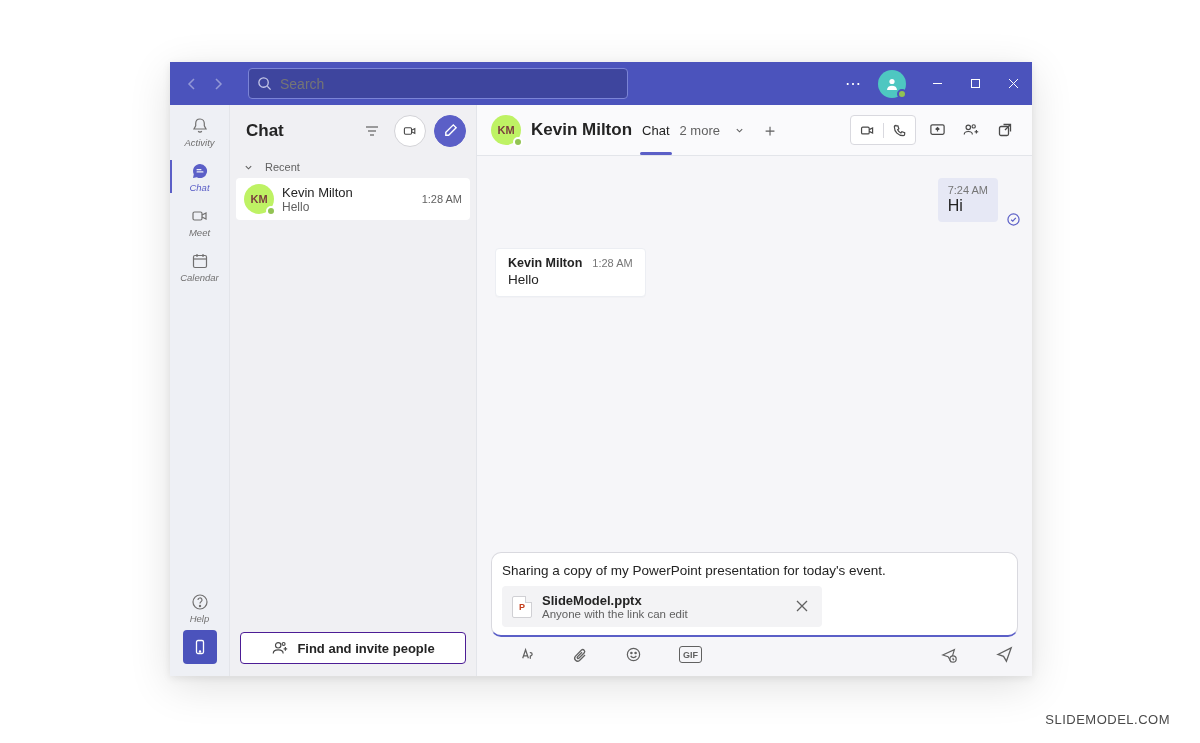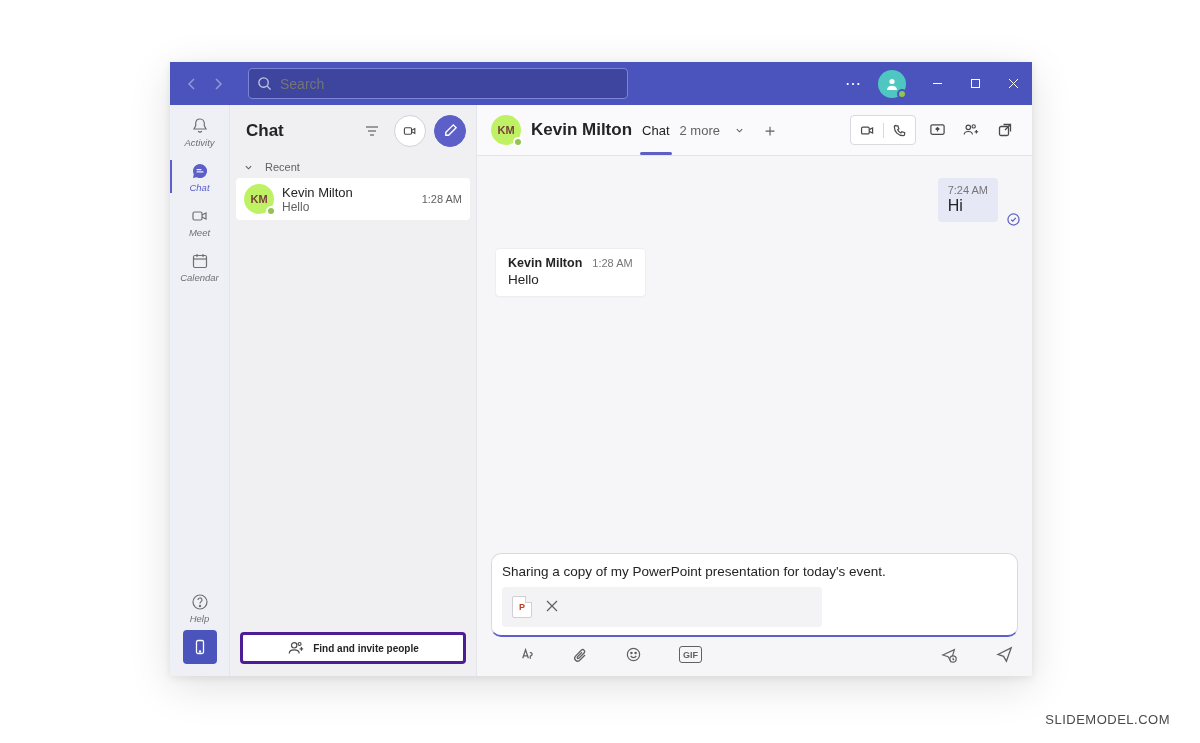--- a/index.html
+++ b/index.html
@@ -85,22 +85,22 @@
     width:30px; height:30px; border-radius:50%; background:#bef264; color:#7a3e3e;
     display:flex; align-items:center; justify-content:center; font-size:11px; font-weight:600;
     position:relative; flex-shrink:0;
   }
   .avatar .presence { position:absolute; right:-2px; bottom:-2px; width:10px; height:10px; background:#92c353; border-radius:50%; border:2px solid #fff;}
   .chat-item .txt { flex:1; min-width:0; }
   .chat-item .name { font-size:13px; color:#242424; }
   .chat-item .preview { font-size:12px; color:#616161; }
   .chat-item .time { font-size:11px; color:#616161; }
   .invite-btn {
-    margin: 8px 10px 12px; height:32px; background:#fff; border:3px solid #4c1d95; border-radius:4px;
-    display:flex; align-items:center; justify-content:center; gap:8px; font-size:10px; font-weight:600; color:#242424; cursor:pointer;
+    margin: 8px 10px 12px; height:32px; background:#fff; border:1px solid #4c1d95; border-radius:4px;
+    display:flex; align-items:center; justify-content:center; gap:8px; font-size:13px; font-weight:600; color:#242424; cursor:pointer;
   }
 
   
   .convo { flex:1; display:flex; flex-direction:column; background:#f6f6f9; min-width:0; }
   .convo-head {
     height:51px; background:#fafafc; border-bottom:1px solid #e3e5ea;
     display:flex; align-items:center; padding: 0 14px; gap:10px;
   }
   .convo-head .avatar { width:30px; height:30px; }
   .convo-head h3 { font-size:17px; font-weight:700; color:#242424;}
@@ -385,20 +385,24 @@
           </div>
           <div class="body">Hello</div>
         </div>
       </div>
 
       <div class="compose-wrap">
         <div class="compose">
           <div class="compose-text">Sharing a copy of my PowerPoint presentation for today's event.</div>
           <div class="attachment">
             <div class="pptx-icon">P</div>
+            <div class="info">
+              <div class="fname">SlideModel.pptx</div>
+              <div class="perm">Anyone with the link can edit</div>
+            </div>
             <div class="close">
               <svg width="12" height="12">
                   <path d="M1 1L11 11M11 1L1 11" stroke="currentColor" stroke-width="1.3"></path>
                 </svg>
             </div>
           </div>
         </div>
         <div class="compose-toolbar">
           <div class="left">
             <div class="tb-btn">

